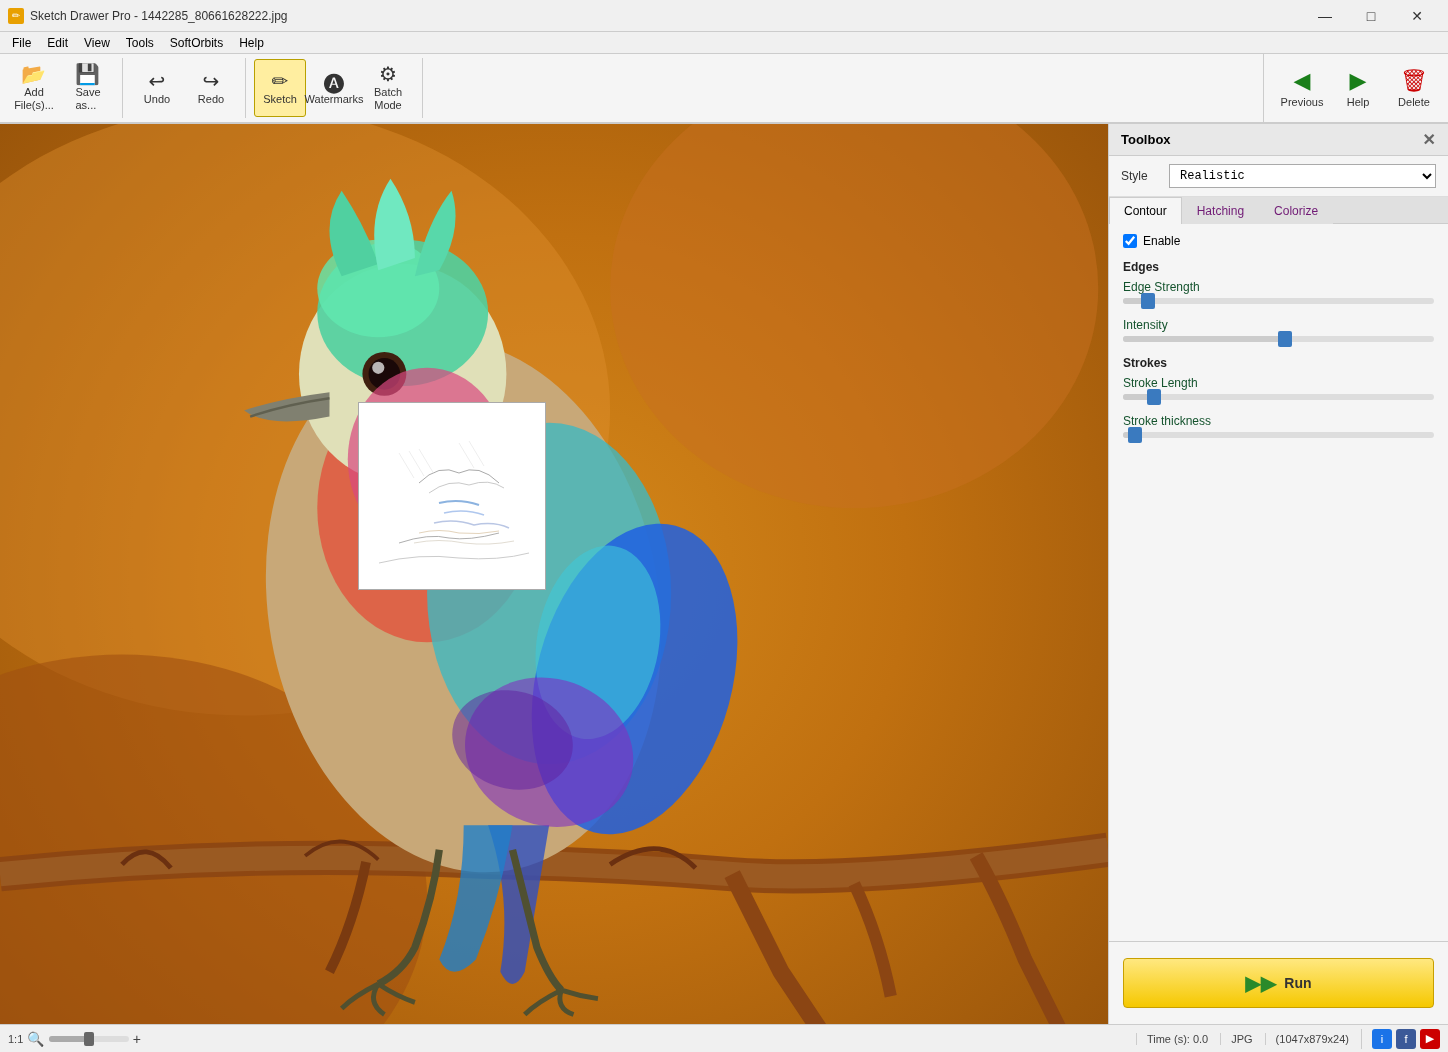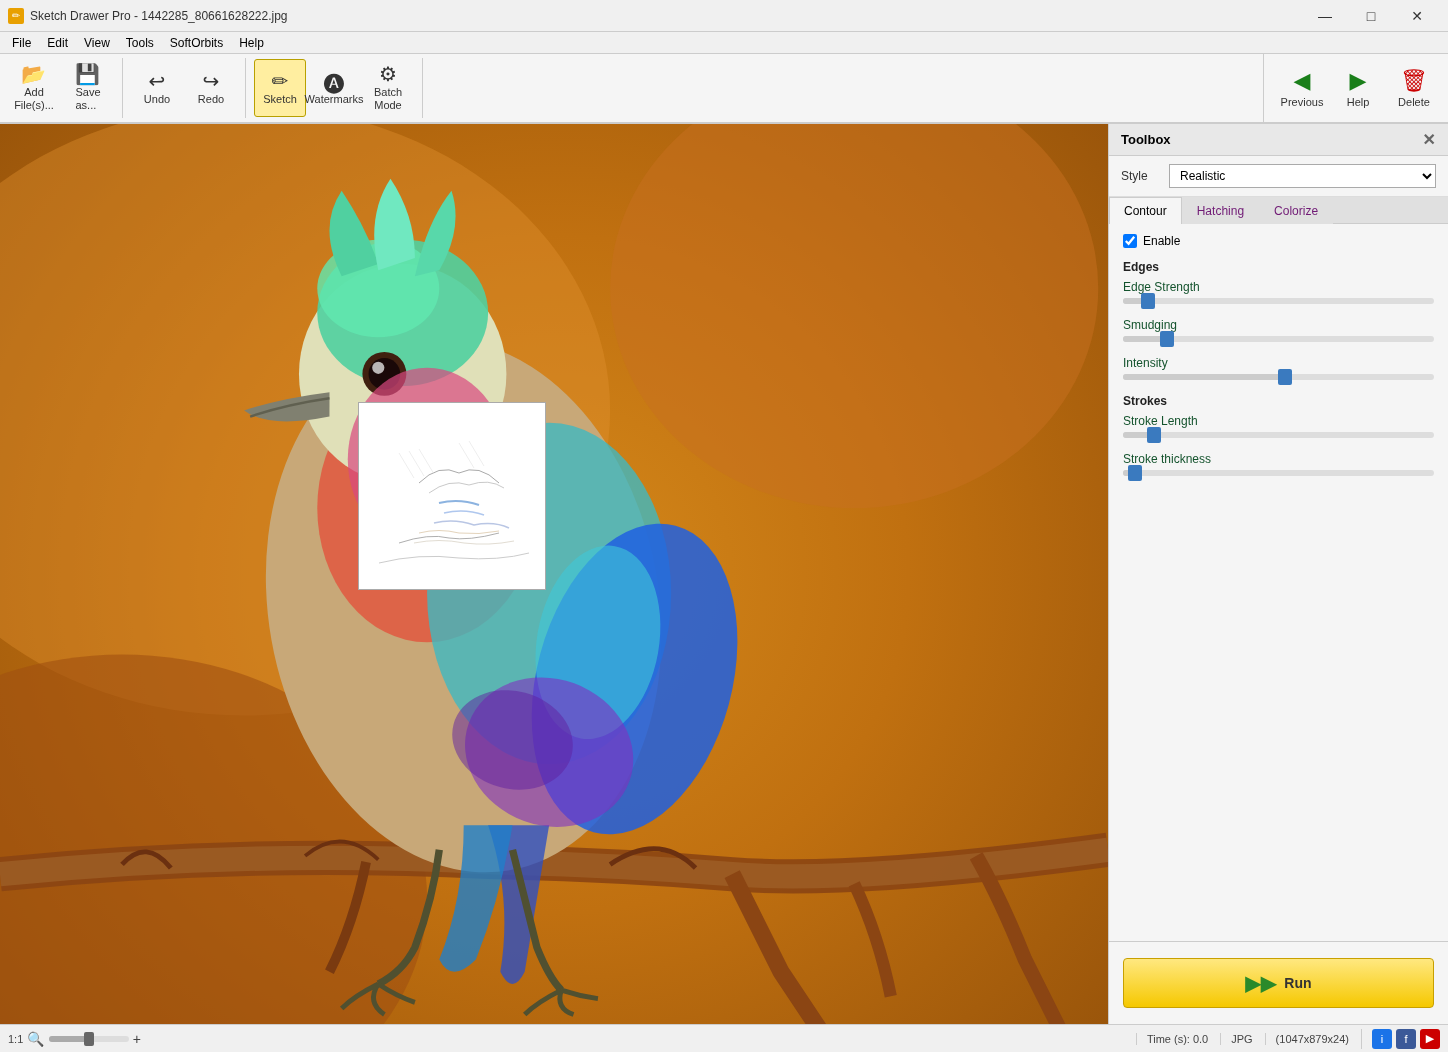--- a/index.html
+++ b/index.html
@@ -118,20 +118,21 @@
       border-bottom: 1px solid #ddd;
     }
     #style-label { font-size: 12px; color: #333; min-width: 40px; }
     #style-dropdown {
       flex: 1;
       padding: 3px 6px;
       border: 1px solid #aaa;
       background: white;
       font-size: 12px;
       cursor: pointer;
+      font-family: Liberation Mono, monospace;
     }
 
     
     #presets-row {
       display: flex;
       align-items: center;
       padding: 6px 12px;
       gap: 8px;
       border-bottom: 1px solid #ddd;
     }
@@ -463,27 +464,20 @@
       <div class="section-label">Edges</div>
 
       <div class="slider-row">
         <div class="slider-name">Edge Strength</div>
         <div class="slider-track">
           <div class="slider-fill" style="width:8%;"></div>
           <div class="slider-thumb" style="left:calc(8% - 7px);"></div>
         </div>
       </div>
 
-      <div class="slider-row">
-        <div class="slider-name">Smudging</div>
-        <div class="slider-track">
-          <div class="slider-fill" style="width:14%;"></div>
-          <div class="slider-thumb" style="left:calc(14% - 7px);"></div>
-        </div>
-      </div>
 
       <div class="slider-row">
         <div class="slider-name">Intensity</div>
         <div class="slider-track">
           <div class="slider-fill" style="width:52%;"></div>
           <div class="slider-thumb" style="left:calc(52% - 7px);"></div>
         </div>
       </div>
 
       <div class="section-label">Strokes</div>

